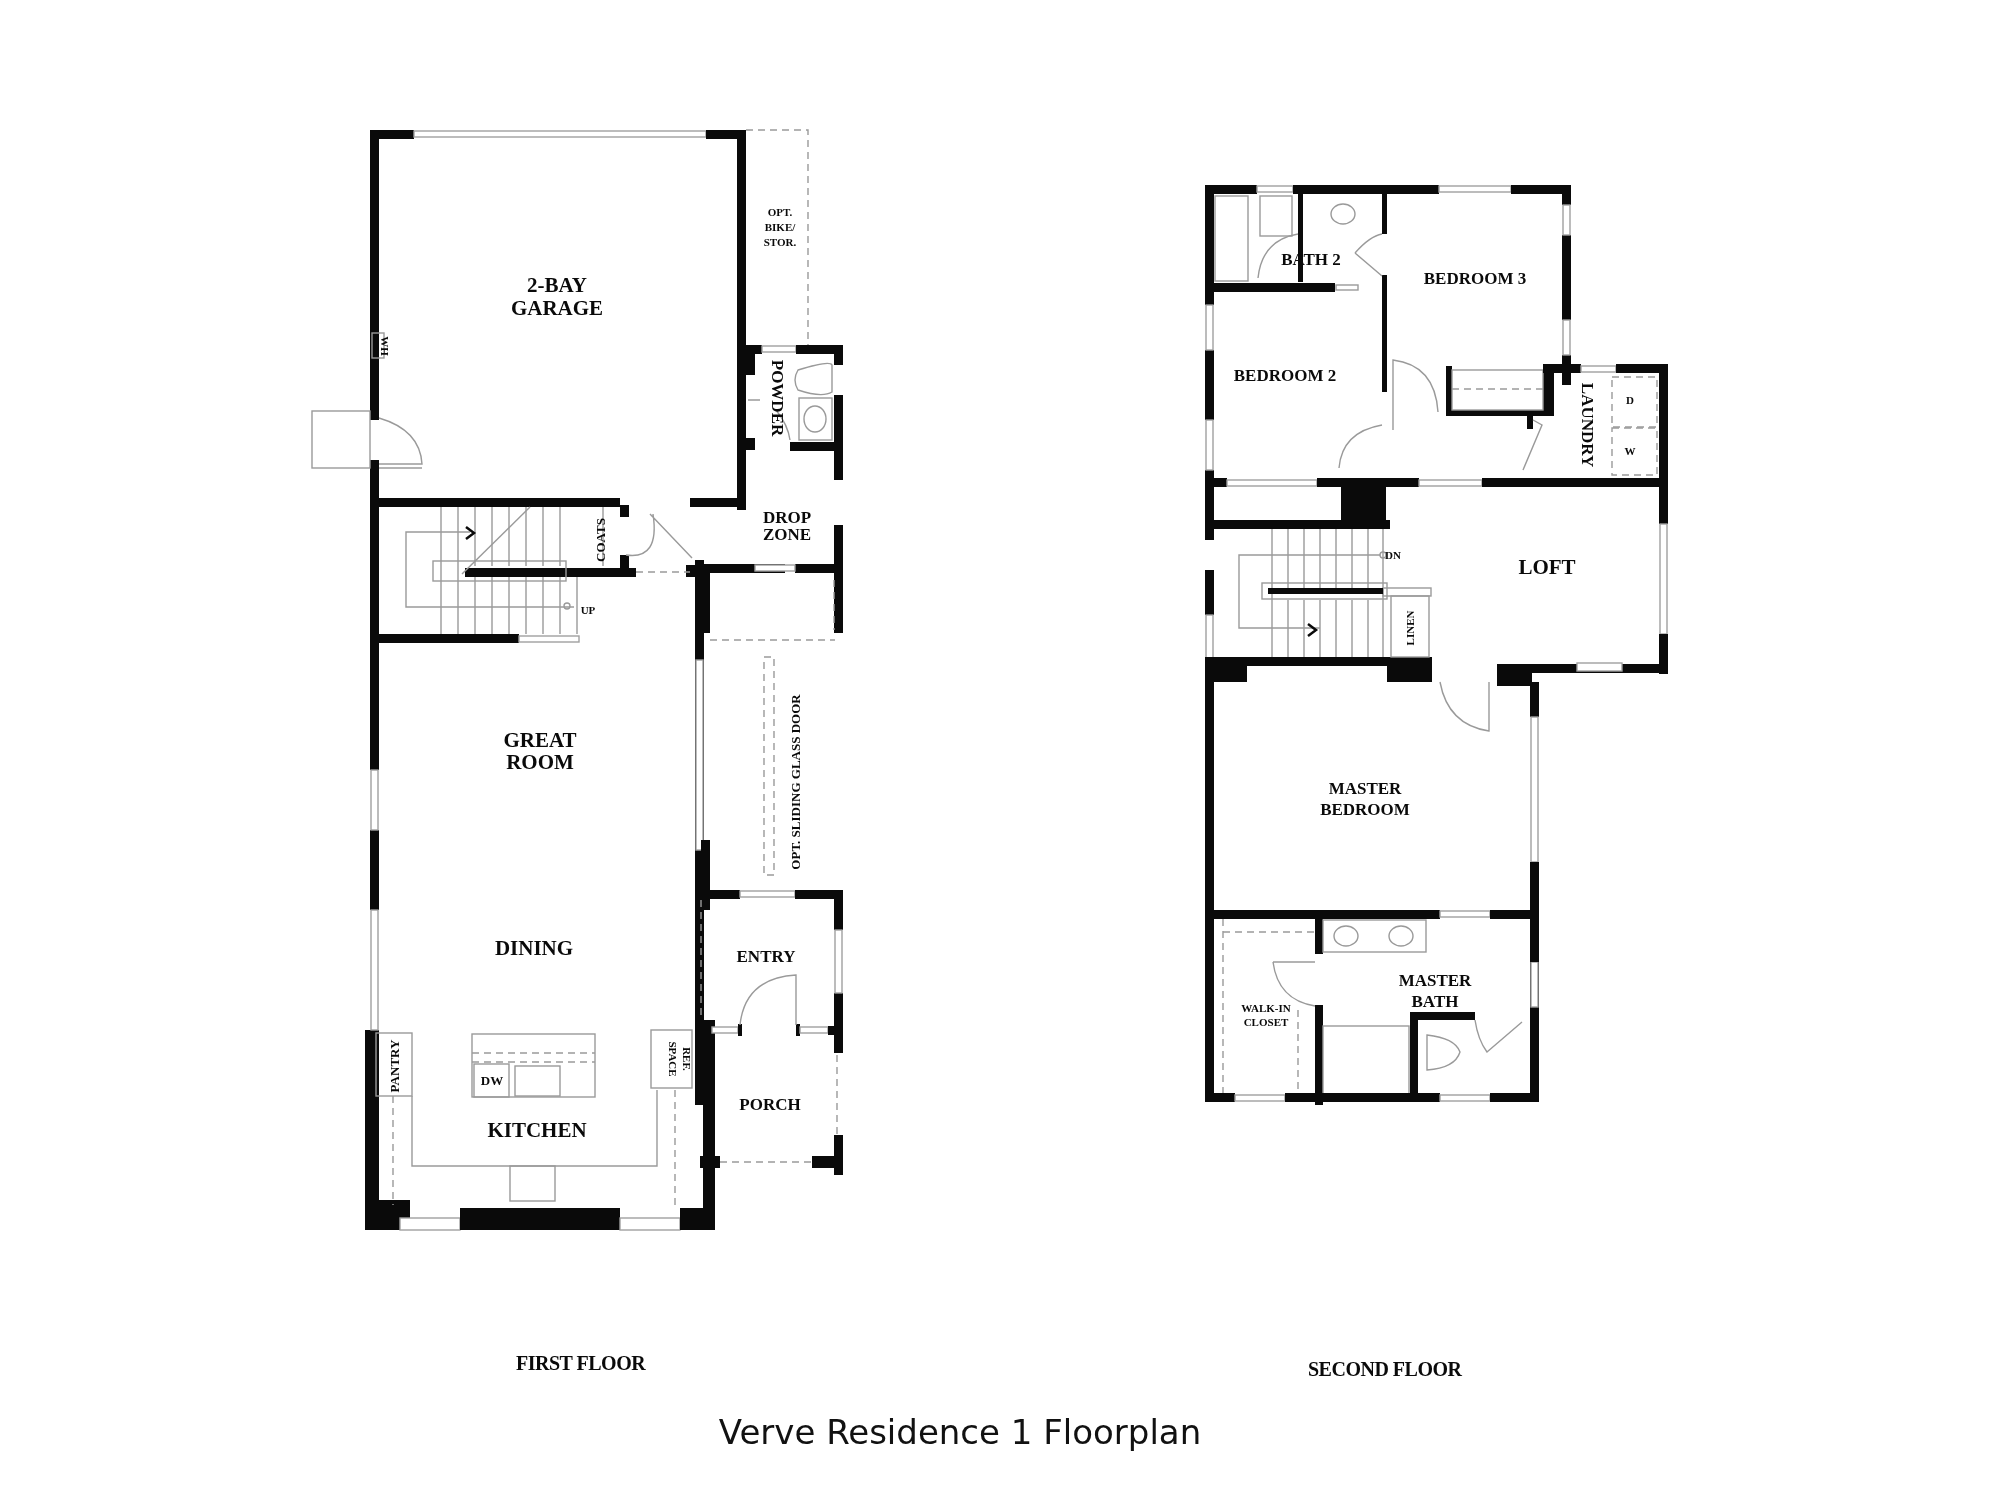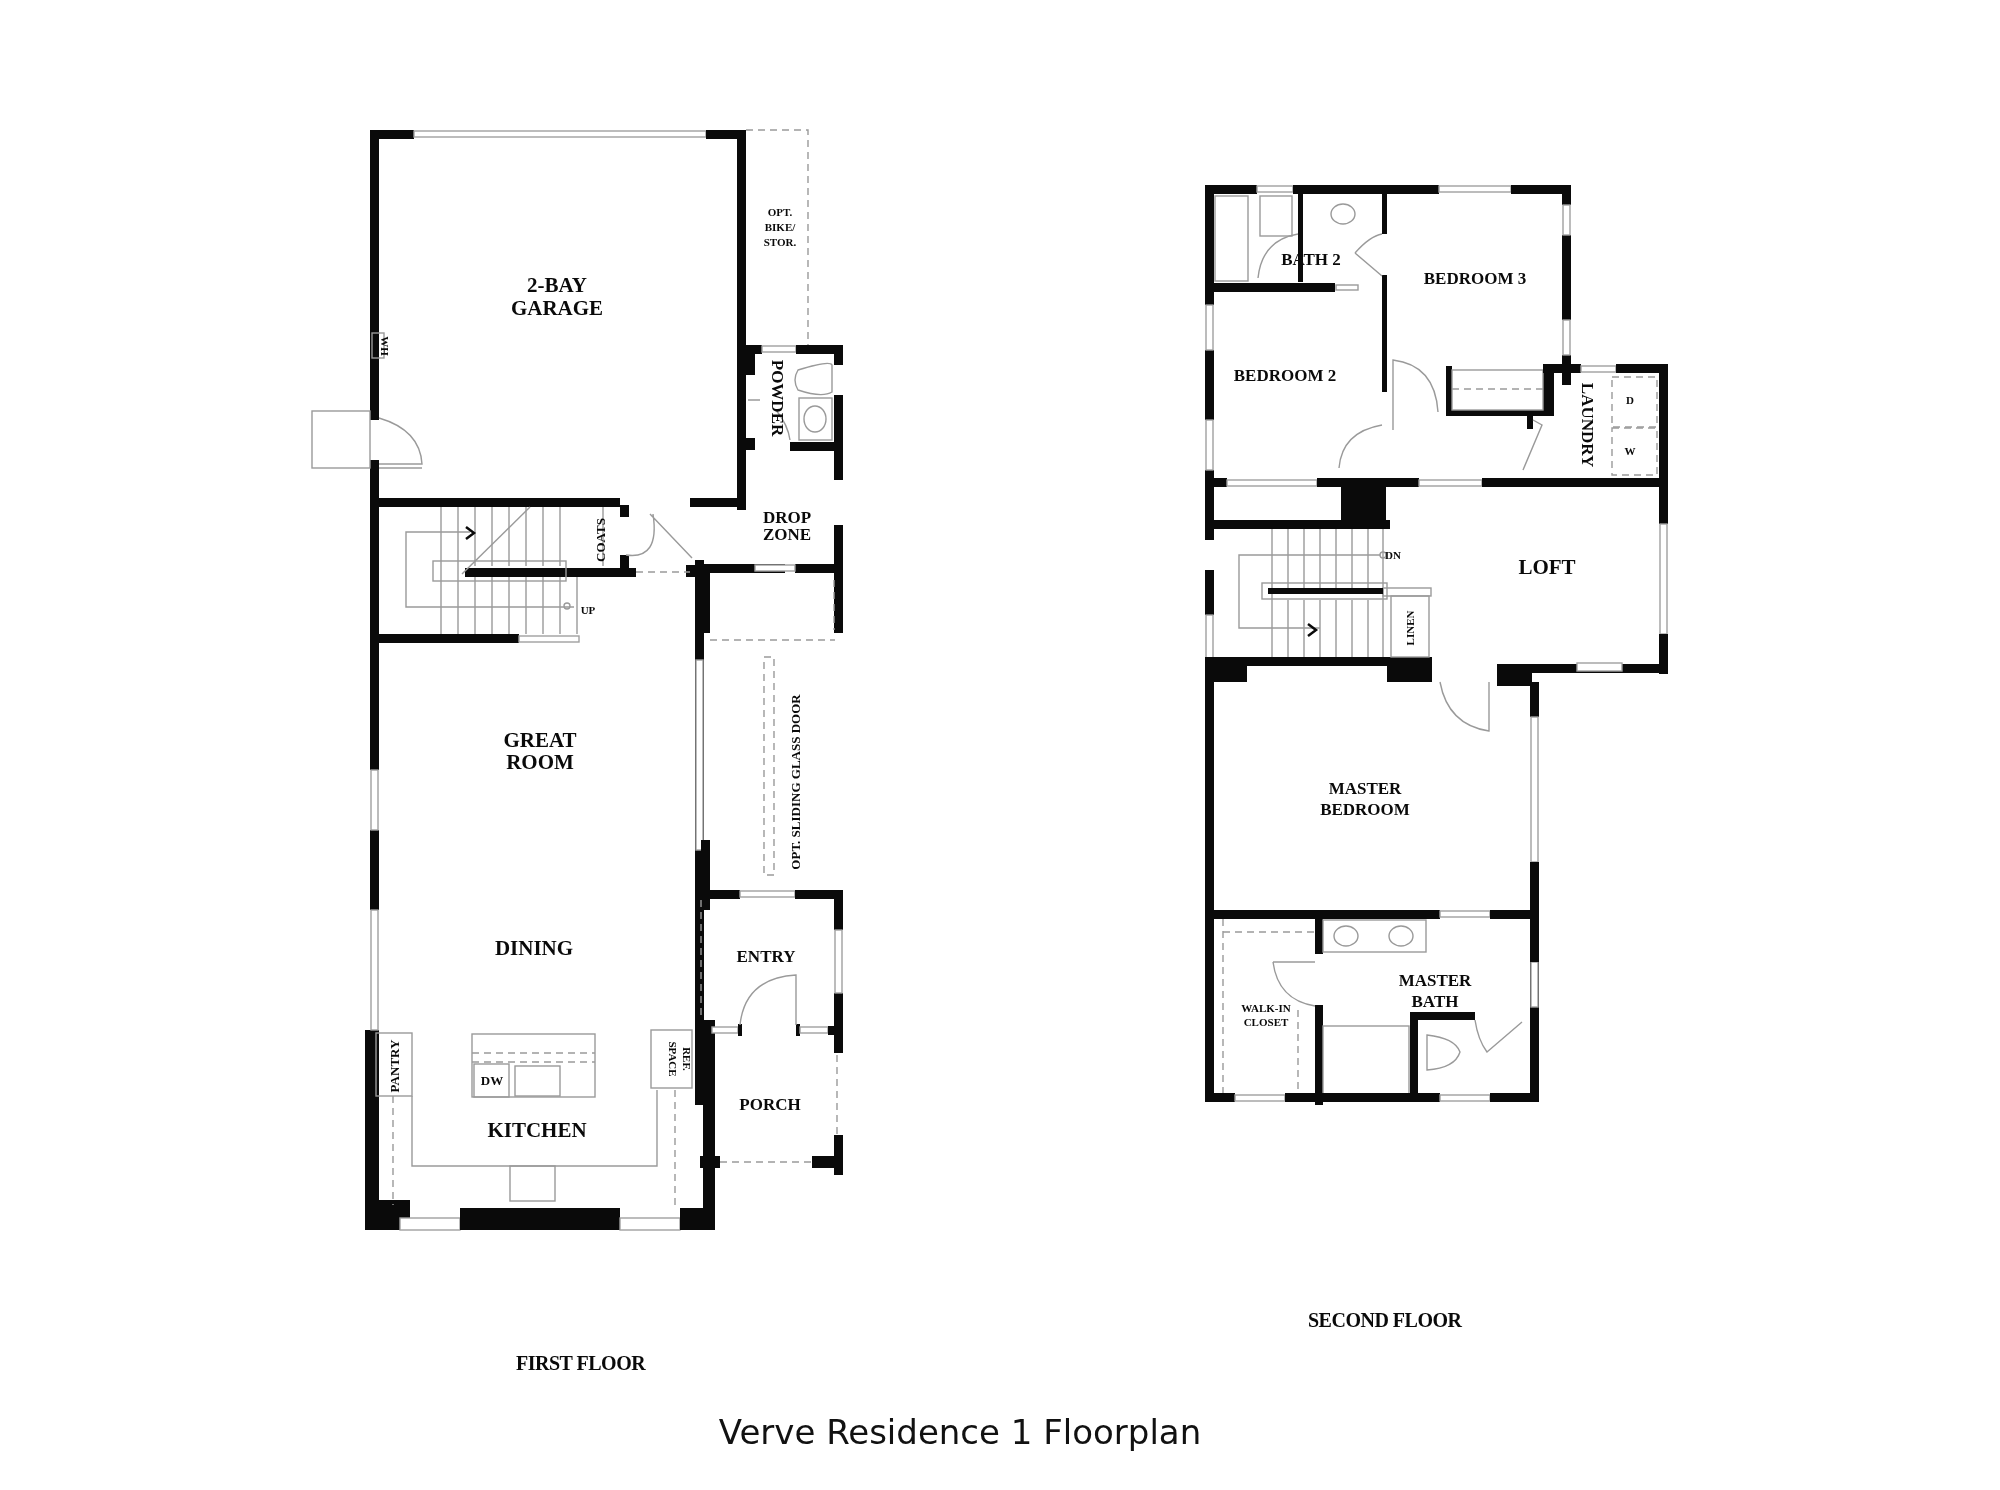--- a/index.html
+++ b/index.html
@@ -327,14 +327,14 @@
       <text class="lbl lbl-md" x="1365" y="815">BEDROOM</text>
       <text class="lbl lbl-md" x="1435" y="986">MASTER</text>
       <text class="lbl lbl-md" x="1435" y="1007">BATH</text>
       <text class="lbl lbl-xs" x="1266" y="1012">WALK-IN</text>
       <text class="lbl lbl-xs" x="1266" y="1026">CLOSET</text>
     </g>
   </g>
 </svg>
 
 <div class="floor-label" style="left:516px; top:1352px;">FIRST FLOOR</div>
-<div class="floor-label" style="left:1308px; top:1309px;">SECOND FLOOR</div>
+<div class="floor-label" style="left:1308px; top:1358px;">SECOND FLOOR</div>
 <div class="title" style="left:-40px;">Verve Residence 1 Floorplan</div>
 
 </body></html>

